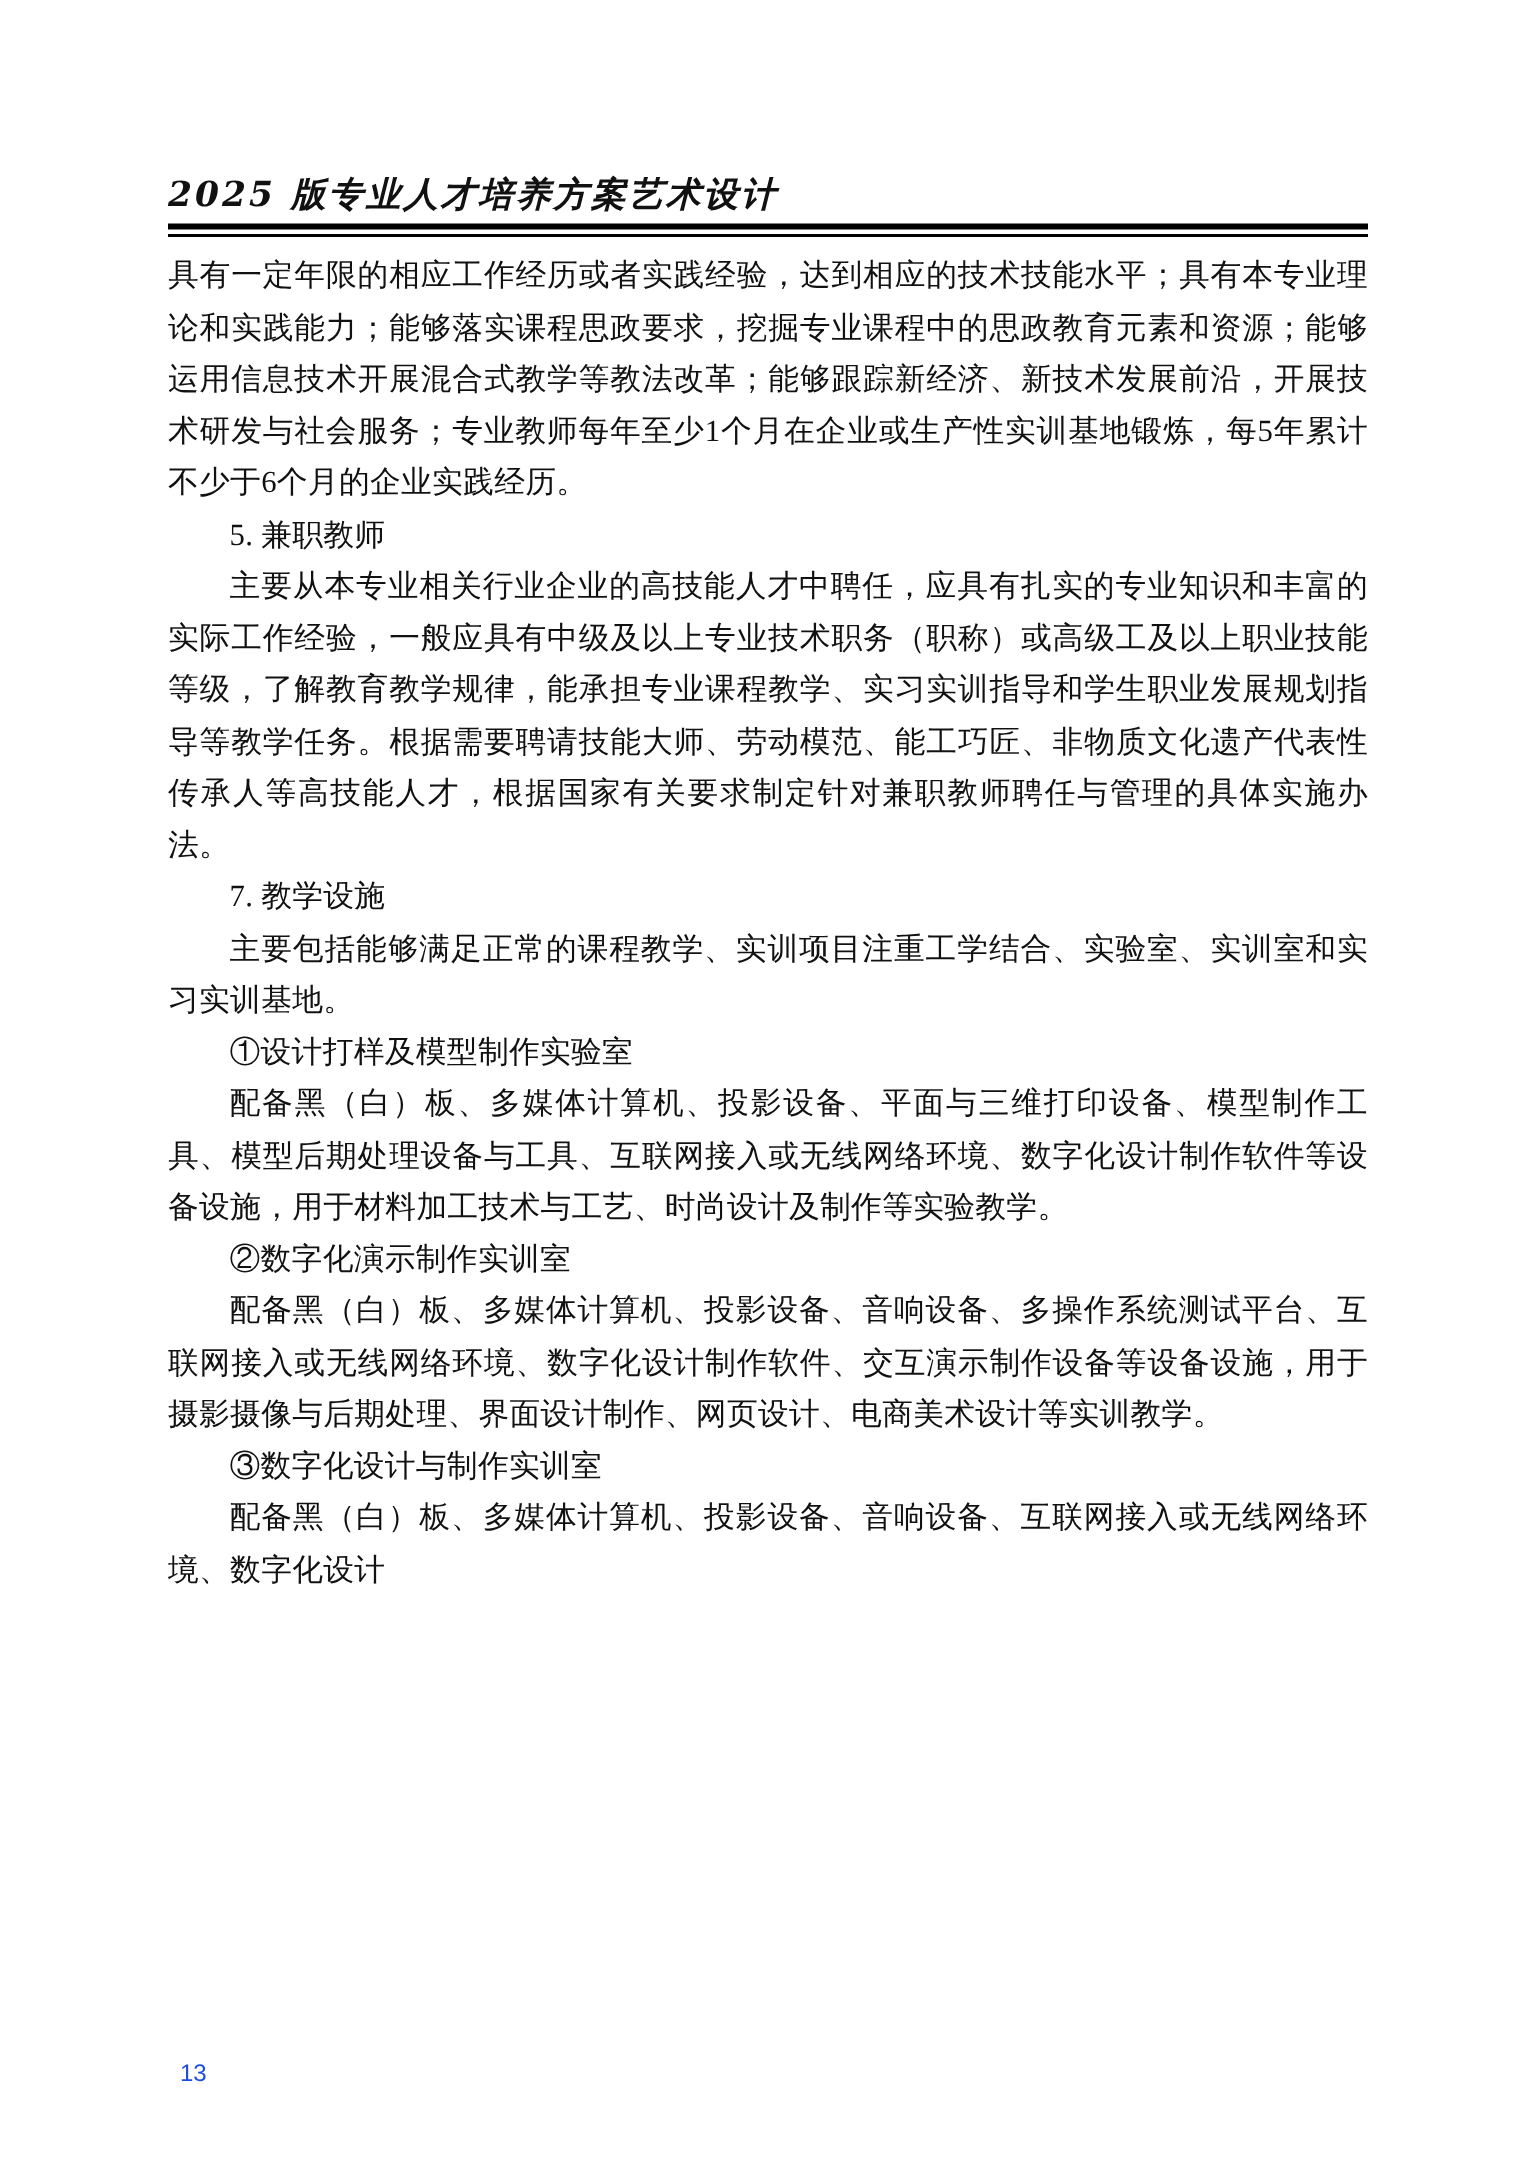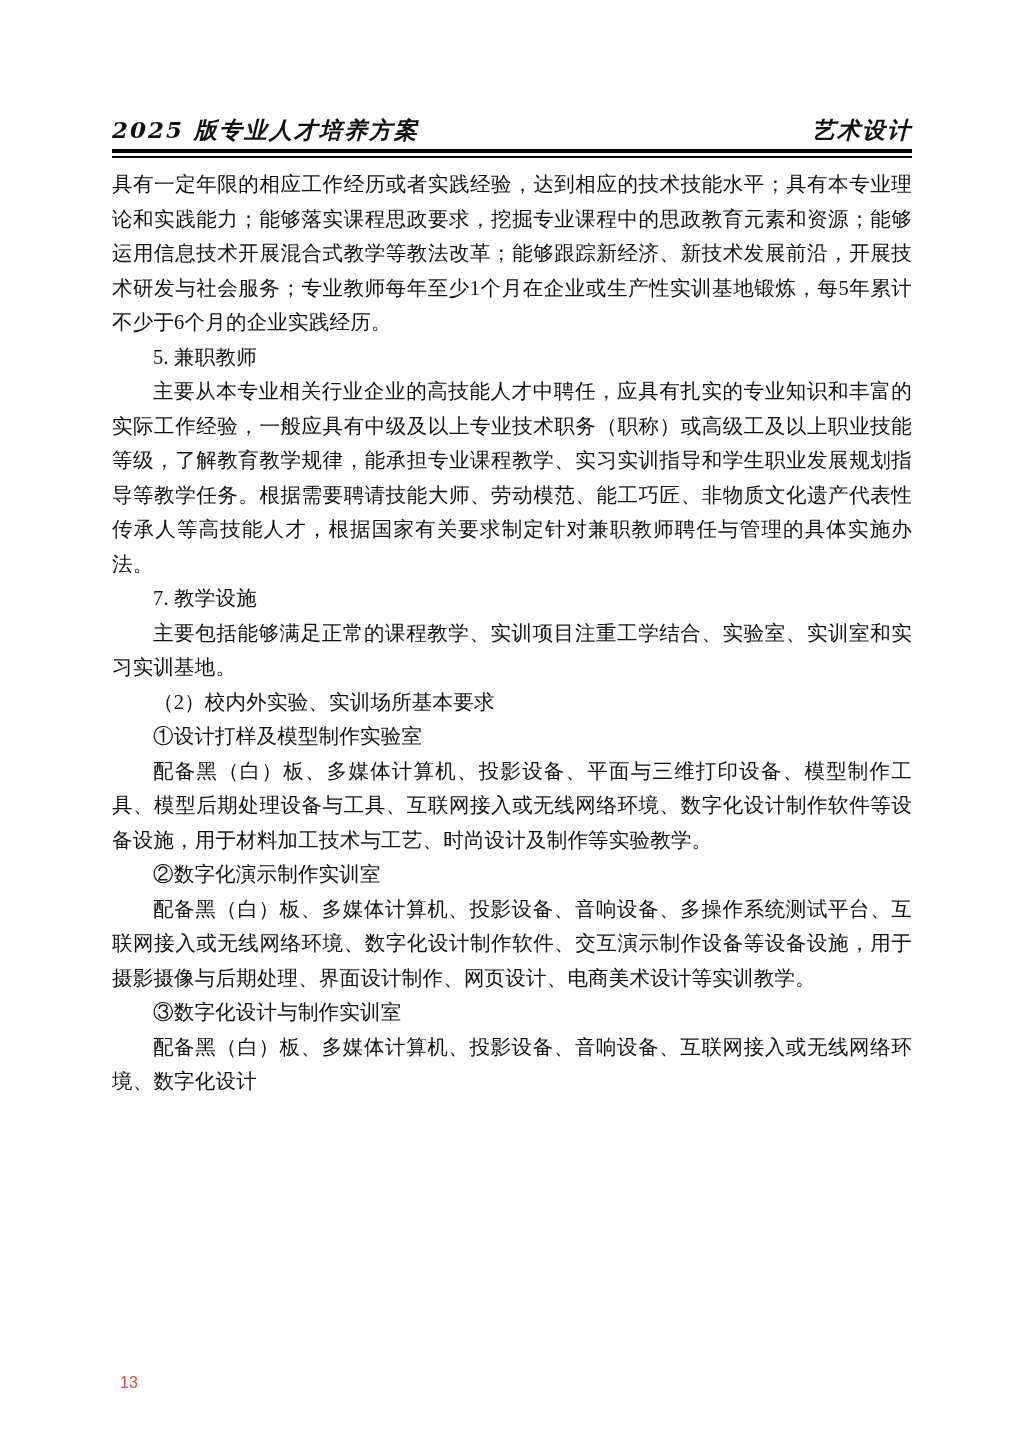--- a/index.html
+++ b/index.html
@@ -14,30 +14,28 @@
     color: #111111;
   }
   .page-header {
     position: absolute;
     left: 112px;
     right: 112px;
     top: 116px;
   }
   .header-row {
     display: flex;
-    justify-content: space-between;
     align-items: flex-end;
     font-family: "DejaVu Serif", "Liberation Serif", serif;
     font-size: 23px;
     font-weight: bold;
     font-style: italic;
     letter-spacing: 2px;
     line-height: 28px;
     padding-bottom: 5px;
-    gap: 48px;
   }
   .rule-thick {
     height: 0;
     border-top: 4px solid #000000;
   }
   .rule-thin {
     height: 0;
     border-top: 2px solid #000000;
     margin-top: 3px;
   }
@@ -58,21 +56,21 @@
   }
   .doc-body p.ind {
     text-indent: 2em;
   }
   .page-footer {
     position: absolute;
     left: 120px;
     top: 1374px;
     font-family: "Liberation Sans", "DejaVu Sans", sans-serif;
     font-size: 16px;
-    color: #ef4444;
+    color: #1d4ed8;
   }
 </style>
 </head>
 <body>
 
 <div class="page">
 
   <header class="page-header">
     <div class="header-row">
       <span>2025 版专业人才培养方案</span>
@@ -81,21 +79,20 @@
     <div class="rule-thick"></div>
     <div class="rule-thin"></div>
   </header>
 
   <main class="doc-body">
     <p class="cont">具有一定年限的相应工作经历或者实践经验，达到相应的技术技能水平；具有本专业理论和实践能力；能够落实课程思政要求，挖掘专业课程中的思政教育元素和资源；能够运用信息技术开展混合式教学等教法改革；能够跟踪新经济、新技术发展前沿，开展技术研发与社会服务；专业教师每年至少1个月在企业或生产性实训基地锻炼，每5年累计不少于6个月的企业实践经历。</p>
     <p class="ind">5. 兼职教师</p>
     <p class="ind">主要从本专业相关行业企业的高技能人才中聘任，应具有扎实的专业知识和丰富的实际工作经验，一般应具有中级及以上专业技术职务（职称）或高级工及以上职业技能等级，了解教育教学规律，能承担专业课程教学、实习实训指导和学生职业发展规划指导等教学任务。根据需要聘请技能大师、劳动模范、能工巧匠、非物质文化遗产代表性传承人等高技能人才，根据国家有关要求制定针对兼职教师聘任与管理的具体实施办法。</p>
     <p class="ind">7. 教学设施</p>
     <p class="ind">主要包括能够满足正常的课程教学、实训项目注重工学结合、实验室、实训室和实习实训基地。</p>
-    <p class="ind">（2）校内外实验、实训场所基本要求</p>
     <p class="ind">①设计打样及模型制作实验室</p>
     <p class="ind">配备黑（白）板、多媒体计算机、投影设备、平面与三维打印设备、模型制作工具、模型后期处理设备与工具、互联网接入或无线网络环境、数字化设计制作软件等设备设施，用于材料加工技术与工艺、时尚设计及制作等实验教学。</p>
     <p class="ind">②数字化演示制作实训室</p>
     <p class="ind">配备黑（白）板、多媒体计算机、投影设备、音响设备、多操作系统测试平台、互联网接入或无线网络环境、数字化设计制作软件、交互演示制作设备等设备设施，用于摄影摄像与后期处理、界面设计制作、网页设计、电商美术设计等实训教学。</p>
     <p class="ind">③数字化设计与制作实训室</p>
     <p class="ind">配备黑（白）板、多媒体计算机、投影设备、音响设备、互联网接入或无线网络环境、数字化设计</p>
   </main>
 
   <footer class="page-footer">
     <span>13</span>

